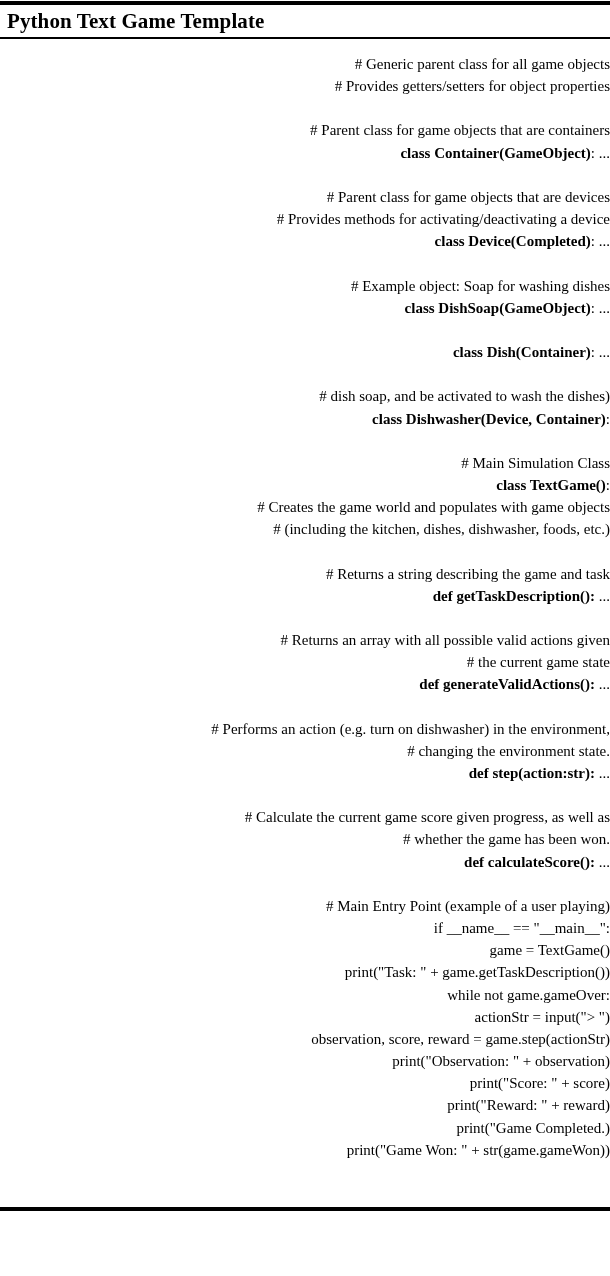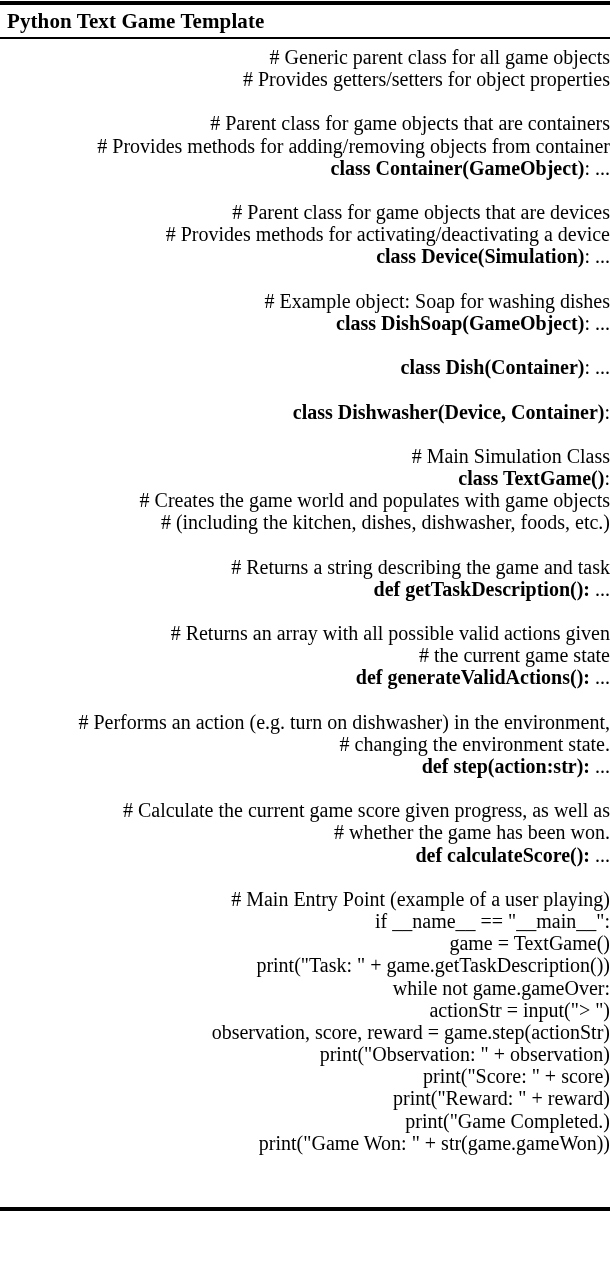--- a/index.html
+++ b/index.html
@@ -38,22 +38,22 @@
   .title-row {
     height: 32px;
     display: flex;
     align-items: center;
     padding-left: 7px;
     font-size: 21px;
     font-weight: bold;
     letter-spacing: 0.1px;
   }
   .code {
-    padding-top: 7px;
-    font-size: 20px;
+    padding-top: 14px;
+    font-size: 15px;
   }
   .line {
     height: 22.17px;
     line-height: 22.17px;
     white-space: pre;
   }
   .i0 { padding-left: 5px; }
   .i1 { padding-left: 29px; }
   .i2 { padding-left: 61px; }
   .b  { font-weight: bold; }
@@ -64,32 +64,32 @@
 
 <div class="figure" style="background: rgb(255, 255, 255); color: rgb(0, 0, 0);">
   <div class="rule rule-top" style="background: rgb(0, 0, 0);"></div>
   <div class="title-row">Python Text Game Template</div>
   <div class="rule rule-mid" style="background: rgb(0, 0, 0);"></div>
   <div class="code">
       <div class="line i0"><span class="r"># Generic parent class for all game objects</span></div>
       <div class="line i0"><span class="r"># Provides getters/setters for object properties</span></div>
       <div class="line i0"></div>
       <div class="line i0"><span class="r"># Parent class for game objects that are containers</span></div>
-      <div class="line i0"><span class="r"># Provides methods for adding/removing objects from container</span></div>
       <div class="line i0"><span class="b">class Container(GameObject)</span><span class="r">: ...</span></div>
       <div class="line i0"></div>
       <div class="line i0"><span class="r"># Parent class for game objects that are devices</span></div>
       <div class="line i0"><span class="r"># Provides methods for activating/deactivating a device</span></div>
-      <div class="line i0"><span class="b">class Device(Simulation)</span><span class="r">: ...</span></div>
+      <div class="line i0"><span class="b">class Device(Completed)</span><span class="r">: ...</span></div>
       <div class="line i0"></div>
       <div class="line i0"><span class="r"># Example object: Soap for washing dishes</span></div>
       <div class="line i0"><span class="b">class DishSoap(GameObject)</span><span class="r">: ...</span></div>
       <div class="line i0"></div>
       <div class="line i0"><span class="b">class Dish(Container)</span><span class="r">: ...</span></div>
       <div class="line i0"></div>
+      <div class="line i0"><span class="r"># dish soap, and be activated to wash the dishes)</span></div>
       <div class="line i0"><span class="b">class Dishwasher(Device, Container)</span><span class="r">:</span></div>
       <div class="line i0"></div>
       <div class="line i0"><span class="r"># Main Simulation Class</span></div>
       <div class="line i0"><span class="b">class TextGame()</span><span class="r">:</span></div>
       <div class="line i1"><span class="r"># Creates the game world and populates with game objects</span></div>
       <div class="line i1"><span class="r"># (including the kitchen, dishes, dishwasher, foods, etc.)</span></div>
       <div class="line i0"></div>
       <div class="line i1"><span class="r"># Returns a string describing the game and task</span></div>
       <div class="line i1"><span class="b">def getTaskDescription():</span><span class="r"> ...</span></div>
       <div class="line i0"></div>

